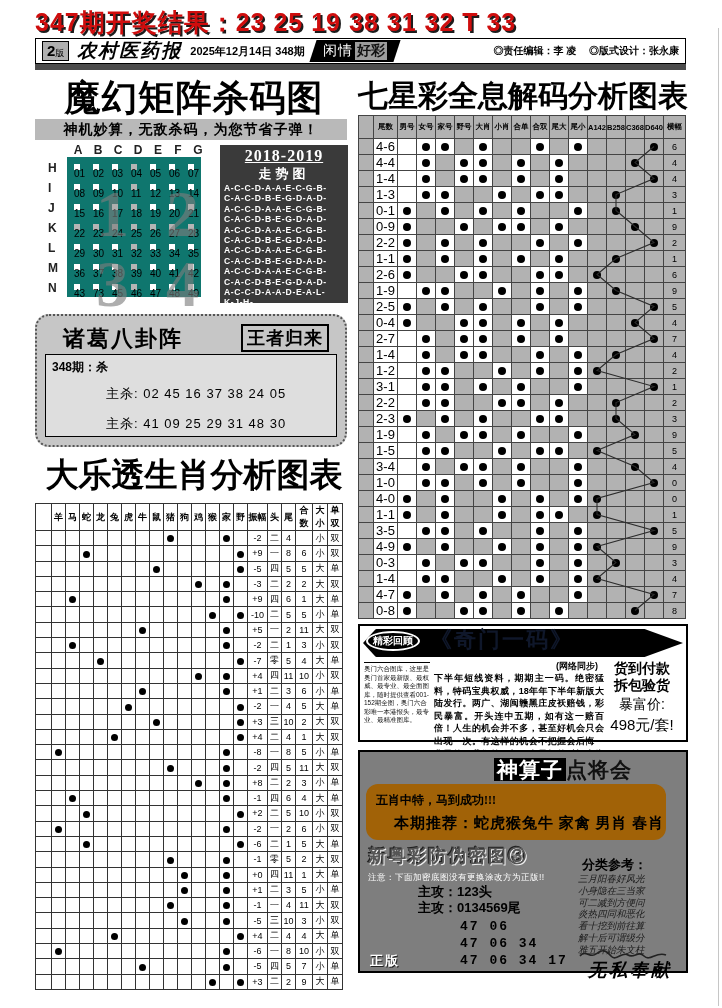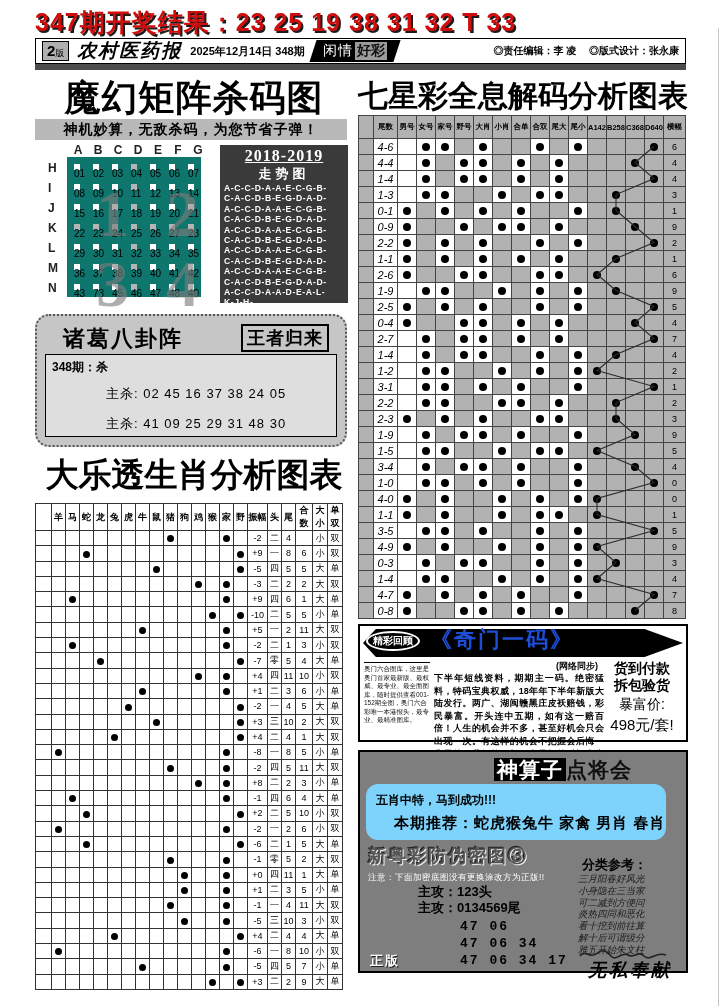--- a/index.html
+++ b/index.html
@@ -75,50 +75,50 @@
   .dt { display:inline-block; width:7px; height:7px; border-radius:50%; background:#000; vertical-align:middle; }
 
   .r-title { position:absolute; left:358px; top:76px; width:330px; text-align:center;
     font-size:30px; font-weight:900; }
   .qx-wrap { position:absolute; left:358px; top:115px; width:370px; }
   .qx { width:327px; }
   .qx th, .qx td { border:1px solid #444; text-align:center; padding:0; overflow:hidden; }
   .qx th { font-size:7.5px; font-weight:bold; height:23px; background:#b2b2b2; }
   .qx td { font-size:9px; height:16px; background:#fff; }
   .qx td.g { background:#b2b2b2; }
-  .qx td.lbl { font-size:11px;font-style:italic; }
+  .qx td.lbl { font-size:13px; }
   .qx .dt { width:8px; height:8px; }
   .zigzag { position:absolute; left:0; top:0; pointer-events:none; }
 
   
   .qimen { position:absolute; left:358px; top:624px; width:330px; height:118px; border:2px solid #000; }
   .qm-banner { position:absolute; left:3px; top:3px; right:3px; height:28px; background:#000;
     border-radius:14px 4px 4px 14px; clip-path:polygon(0 50%,4% 0,88% 0,100% 50%,88% 100%,4% 100%); }
   .qm-badge { position:absolute; left:6px; top:5px; border:2px solid #fff; border-radius:50%;
     color:#fff; font-size:10px; font-weight:bold; padding:1px 5px; }
-  .qm-title { position:absolute; left:70px; top:0; color:#1d4ed8; font-size:22px; font-weight:900;
+  .qm-title { position:absolute; left:70px; top:0; color:#0f172a; font-size:22px; font-weight:900;
     letter-spacing:2px; line-height:28px; }
   .qm-side { position:absolute; left:4px; top:36px; width:66px; font-size:6.5px; line-height:8.5px;
     color:#111; border-top:1px solid #000; padding-top:2px; }
   .qm-sync { position:absolute; right:88px; top:34px; font-size:9px; font-weight:bold; }
   .qm-body { position:absolute; left:74px; top:46px; width:170px; font-size:9px; line-height:12.6px;
     text-align:justify; font-weight:bold; }
   .qm-price { position:absolute; right:4px; top:34px; width:80px; text-align:center; }
   .qm-price .p1 { font-size:14px; font-weight:900; line-height:17px; }
   .qm-price .p2 { font-size:14px; line-height:20px; }
   .qm-price .p3 { font-size:15px; line-height:22px; }
 
   
   .club { position:absolute; left:358px; top:750px; width:330px; height:223px;
     border:2px solid #000; background:#7e7e7e; }
   .club-title { position:absolute; left:0; top:4px; width:100%; text-align:center;
     font-size:21px; font-weight:900; letter-spacing:1px; color:#111;margin-left:40px; }
   .club-title .inv { background:#000; color:#fff; padding:0 3px; }
   .club-white { position:absolute; left:6px; top:32px; width:300px; height:56px;
-    background:#7dd3fc; border-radius:12px; }
+    background:#a16207; border-radius:12px;font-family:Liberation Serif, serif; }
   .club-slogan { position:absolute; left:10px; top:8px; font-size:12px; font-weight:900; }
   .club-rec { position:absolute; left:28px; top:30px; font-size:15px; font-weight:bold; letter-spacing:1px; }
   .club-secret { position:absolute; left:8px; top:92px; font-size:18px; font-weight:900; color:#555;
     text-shadow:1px 1px 0 #eee, -1px -1px 0 #222; letter-spacing:2px; }
   .club-notice { position:absolute; left:8px; top:120px; font-size:8.5px; color:#fff; letter-spacing:.5px; }
   .club-main1 { position:absolute; left:58px; top:131px; font-size:13px; font-weight:bold; }
   .club-main2 { position:absolute; left:58px; top:147px; font-size:13px; font-weight:bold; }
   .club-nums { position:absolute; left:100px; top:166px; font-family:"Liberation Mono", monospace;
     font-size:13px; font-weight:bold; line-height:17px; letter-spacing:2px; }
   .club-genuine { position:absolute; left:10px; top:200px; font-size:13px; font-weight:900; color:#fff;

